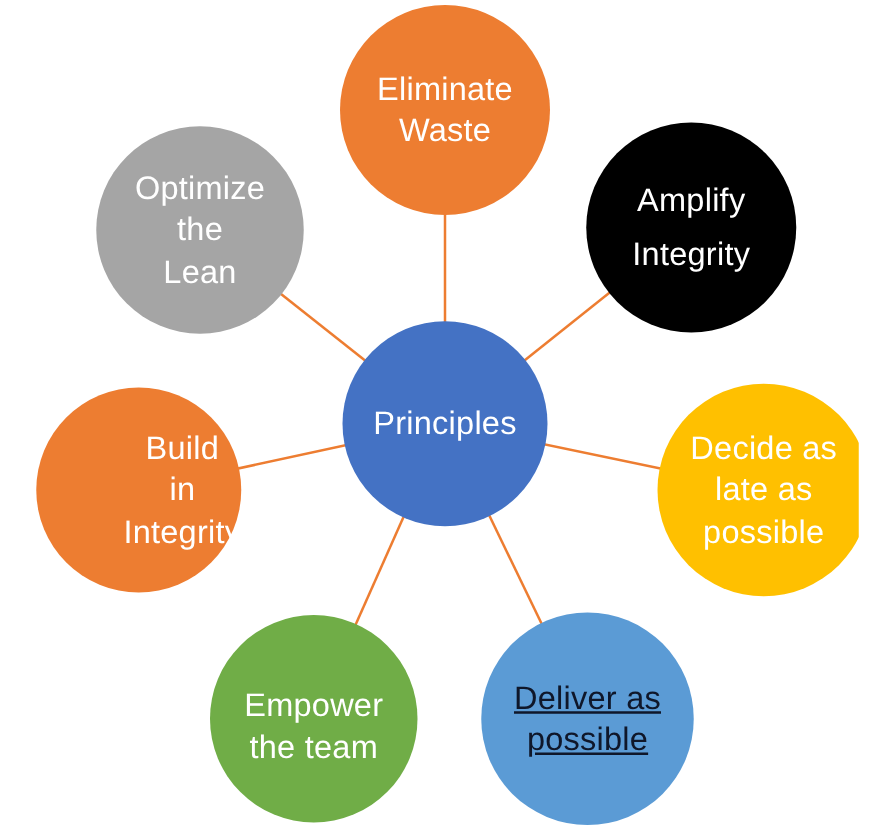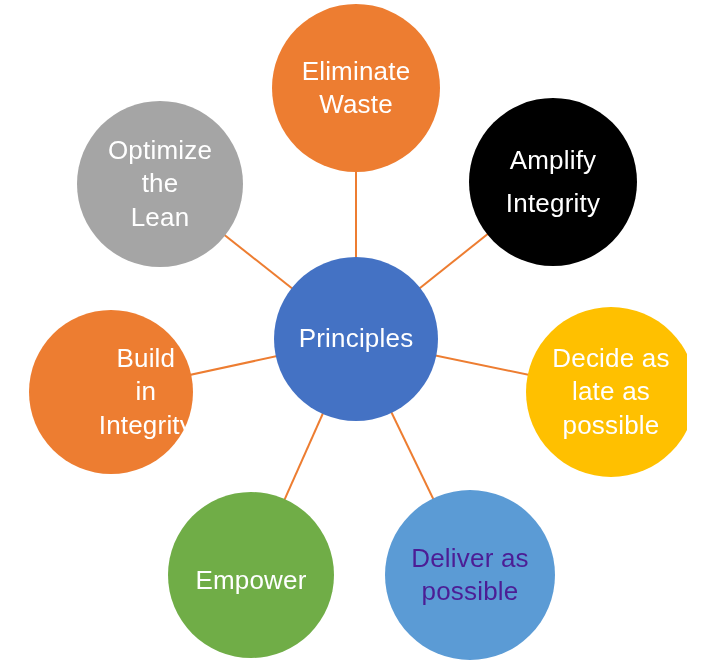--- a/index.html
+++ b/index.html
@@ -68,28 +68,29 @@
         </div>
   </div>
       <div class="node" style="left: 526px; top: 307px; width: 170px; height: 170px; background: rgb(255, 192, 0);">
     <div class="node-label" style="color: rgb(255, 255, 255); line-height: 1.28;">
           <span class="line">Decide as</span>
           <span class="line">late as</span>
           <span class="line">possible</span>
         </div>
   </div>
       <div class="node" style="left: 385px; top: 490px; width: 170px; height: 170px; background: rgb(91, 155, 213);">
-    <div class="node-label" style="color: #4c1d95; line-height: 1.28;">
+    <div class="node-label" style="color: #0f172a; line-height: 1.28; text-decoration: underline;">
           <span class="line">Deliver as</span>
           <span class="line">possible</span>
         </div>
   </div>
       <div class="node" style="left: 168px; top: 492px; width: 166px; height: 166px; background: rgb(112, 173, 71);">
     <div class="node-label" style="color: rgb(255, 255, 255); line-height: 1.28; margin-top: 12px;">
           <span class="line">Empower</span>
+          <span class="line">the team</span>
         </div>
   </div>
       <div class="node" style="left: 29px; top: 310px; width: 164px; height: 164px; background: rgb(237, 125, 49); justify-content: flex-end;">
     <div class="node-label" style="color: rgb(255, 255, 255); line-height: 1.28;">
           <span class="line">Build</span>
           <span class="line">in</span>
           <span class="line">Integrity</span>
         </div>
   </div>
       <div class="node" style="left: 77px; top: 101px; width: 166px; height: 166px; background: rgb(165, 165, 165);">

